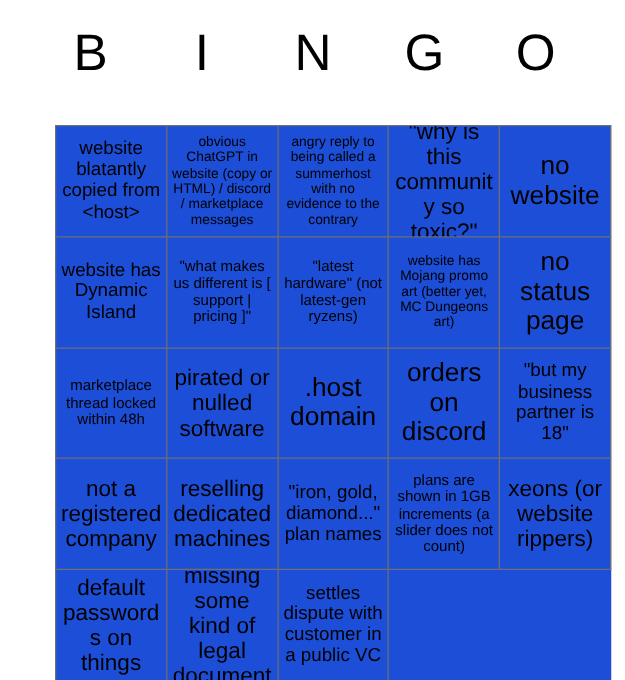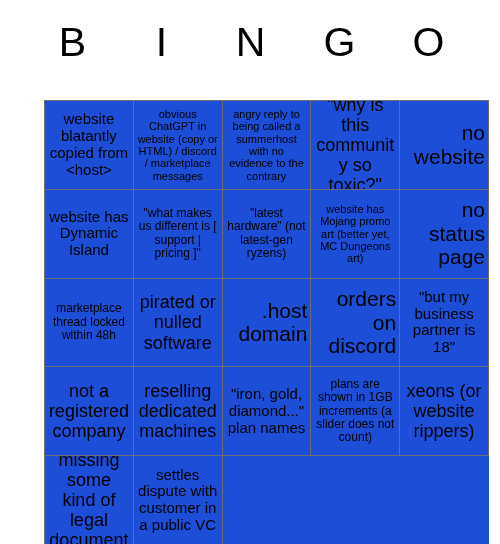--- a/index.html
+++ b/index.html
@@ -71,21 +71,21 @@
     color: #000000;
     overflow: hidden;
   }
   .bingo-cell-text {
     display: block;
     width: 100%;
     line-height: 1.12;
     word-wrap: break-word;
   }
   
-  .sz-xl .bingo-cell-text { font-size: 21px; text-align: right; }
+  .sz-xl .bingo-cell-text { font-size: 21px; }
   .sz-lg .bingo-cell-text { font-size: 18px; }
   .sz-md .bingo-cell-text { font-size: 15px; }
   .sz-sm .bingo-cell-text { font-size: 12px; }
   .sz-xs .bingo-cell-text { font-size: 11px; }
 </style>
 </head>
 <body>
 
 <div class="card">
 
@@ -156,20 +156,23 @@
         <span class="bingo-cell-text">"iron, gold, diamond..." plan names</span>
       </div>
     <div class="bingo-cell sz-sm">
         <span class="bingo-cell-text">plans are shown in 1GB increments (a slider does not count)</span>
       </div>
 
     <div class="bingo-cell sz-lg">
         <span class="bingo-cell-text">xeons (or website rippers)</span>
       </div>
     <div class="bingo-cell sz-lg">
+        <span class="bingo-cell-text">default passwords on things</span>
+      </div>
+    <div class="bingo-cell sz-lg">
         <span class="bingo-cell-text">missing some kind of legal document</span>
       </div>
     <div class="bingo-cell sz-md">
         <span class="bingo-cell-text">settles dispute with customer in a public VC</span>
       </div>
   </div>
 
 </div>
 
 </body></html>

